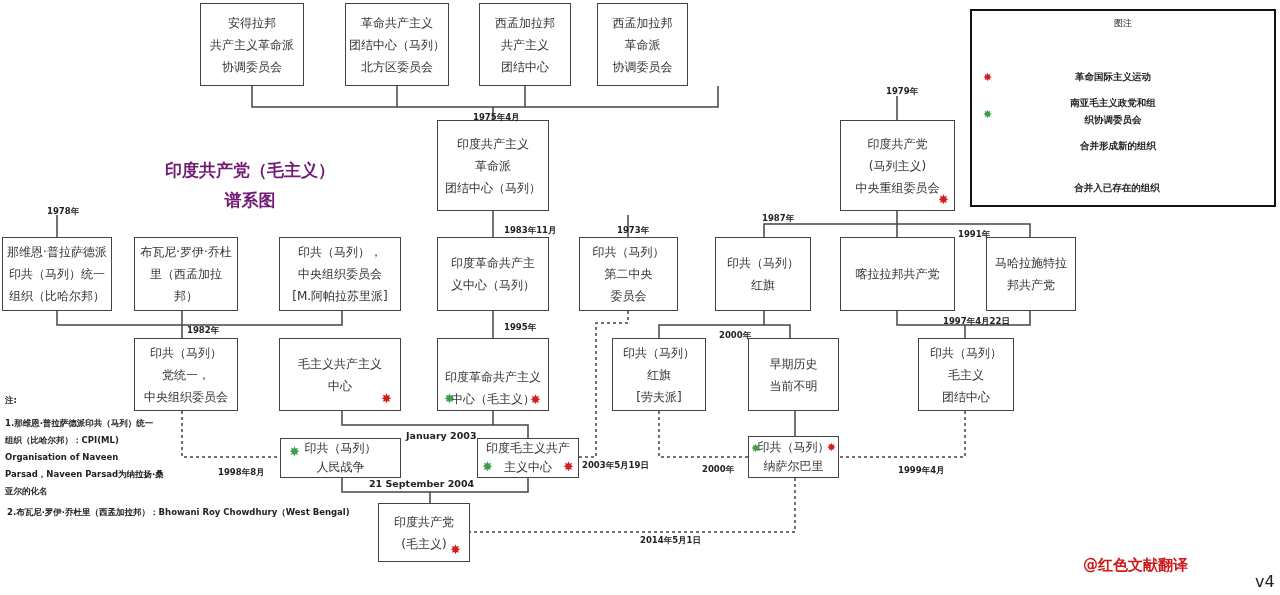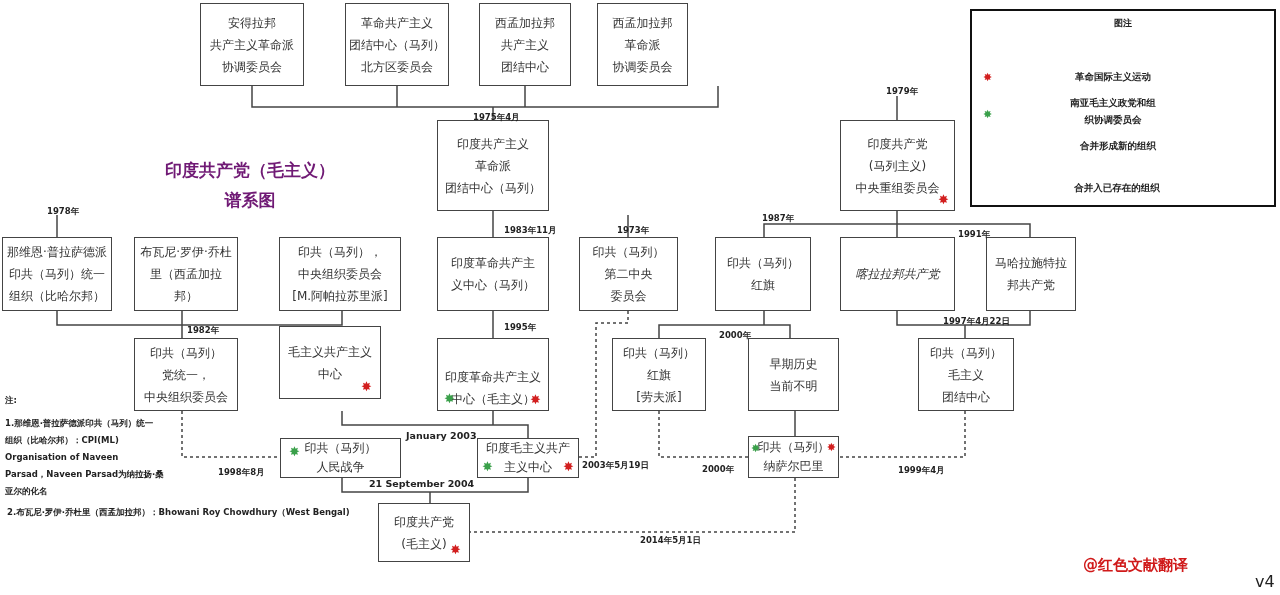--- a/index.html
+++ b/index.html
@@ -13,21 +13,21 @@
   .lbl.en { font-size:9.5px; }
   svg.lines { position:absolute; left:0; top:0; }
   .star { position:absolute; font-size:13px; line-height:13px; font-weight:bold; }
   .star.red { color:#d21f1f; }
   .star.green { color:#3aa04a; }
   .title { position:absolute; left:150px; top:155px; width:200px; text-align:center;
            font-size:17px; font-weight:bold; line-height:30px; color:#701a75; }
   .legend { position:absolute; left:970px; top:9px; width:306px; height:198px;
             border:2.5px solid #111; box-sizing:border-box; background:#fff; }
   .legend .lg-title { position:absolute; top:6px; left:0; width:100%; text-align:center;
-                      font-size:9px; font-weight:bold; }
+                      font-size:9px; font-weight:normal; }
   .legend .row-text { position:absolute; font-size:9.5px; font-weight:bold; text-align:center; line-height:17px; }
   .notes { position:absolute; left:5px; top:392px; font-size:8.5px; font-weight:bold; line-height:17px; color:#222; }
   .watermark { position:absolute; left:1083px; top:556px; font-size:15px; font-weight:bold; color:#d01a1a; }
   .version { position:absolute; left:1255px; top:572px; font-size:16px; color:#222; }
 </style>
 </head>
 <body>
 
 <svg class="lines" width="1280" height="595">
   <g stroke="#444" stroke-width="1.5" fill="none">
@@ -132,34 +132,34 @@
 </div>
 <div class="box" style="left:579px;top:237px;width:99px;height:74px;">
   <span>印共（马列）</span>
   <span>第二中央</span>
   <span>委员会</span>
 </div>
 <div class="box" style="left:715px;top:237px;width:96px;height:74px;">
   <span>印共（马列）</span>
   <span>红旗</span>
 </div>
-<div class="box" style="left:840px;top:237px;width:115px;height:74px;font-style:italic;">
+<div class="box" style="left:840px;top:237px;width:115px;height:74px;">
   <span>喀拉拉邦共产党</span>
 </div>
 <div class="box" style="left:986px;top:237px;width:90px;height:74px;">
   <span>马哈拉施特拉</span>
   <span>邦共产党</span>
 </div>
 
 <div class="box" style="left:134px;top:338px;width:104px;height:73px;">
   <span>印共（马列）</span>
   <span>党统一，</span>
   <span>中央组织委员会</span>
 </div>
-<div class="box" style="left:279px;top:326px;width:102px;height:73px;">
+<div class="box" style="left:279px;top:338px;width:122px;height:73px;">
   <span>毛主义共产主义</span>
   <span>中心</span>
   <span class="star red" style="position:absolute;right:8px;bottom:5px;">✸</span>
 </div>
 <div class="box" style="left:437px;top:338px;width:112px;height:73px;justify-content:flex-end;">
   <span>印度革命共产主义</span>
   <span>中心（毛主义）</span>
   <span class="star green" style="position:absolute;left:6px;bottom:5px;">✸</span>
   <span class="star red" style="position:absolute;right:7px;bottom:4px;">✸</span>
 </div>

